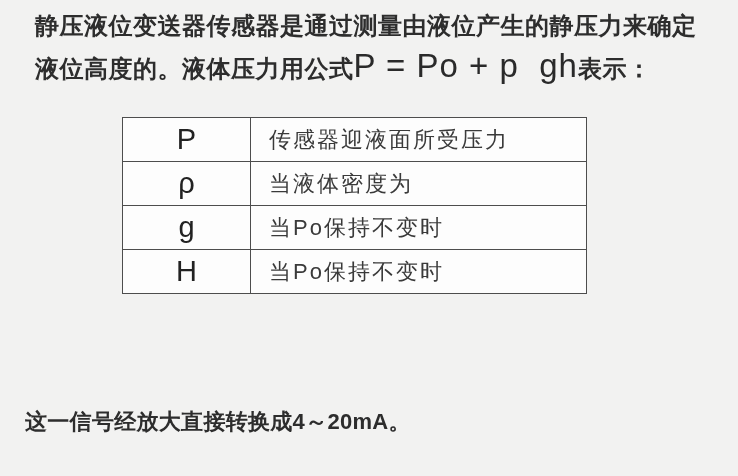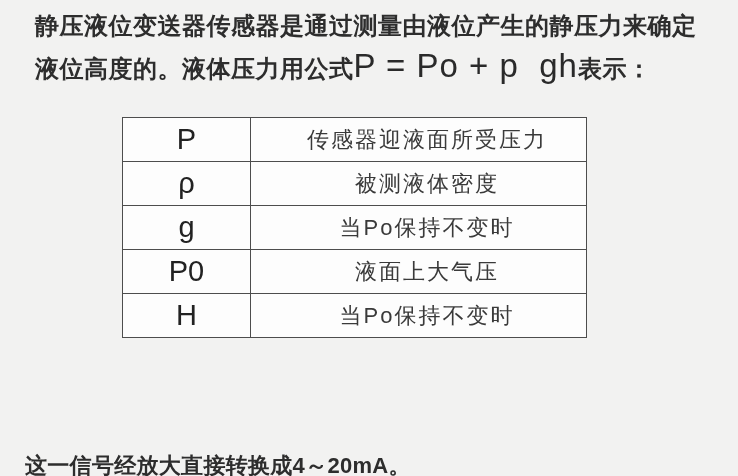--- a/index.html
+++ b/index.html
@@ -55,21 +55,20 @@
     color: #222;
   }
   td.desc {
     width: 316px;
     padding-left: 18px;
     vertical-align: middle;
     font-size: 22px;
     font-weight: 400;
     letter-spacing: 2px;
     color: #3a3a3a;
-    text-align: center;
   }
   .footer {
     margin: 0;
     padding: 30px 24px 0 25px;
     font-size: 22px;
     line-height: 28px;
     font-weight: 700;
     letter-spacing: 0.3px;
     color: #2d2d2d;
   }
@@ -85,29 +84,25 @@
   <p class="intro"><span>静压液位变送器传感器是通过测量由液位产生的静压力来确定液位高度的。液体压力用公式</span><span class="formula">P = Po + p  gh</span><span>表示：</span></p>
 
   <table class="vars">
     <tbody>
       <tr>
         <td class="sym">P</td>
         <td class="desc">传感器迎液面所受压力</td>
       </tr>
       <tr>
         <td class="sym">ρ</td>
-        <td class="desc">被测液体密度</td>
+        <td class="desc">当液体密度为</td>
       </tr>
       <tr>
         <td class="sym">g</td>
         <td class="desc">当Po保持不变时</td>
-      </tr>
-      <tr>
-        <td class="sym">P0</td>
-        <td class="desc">液面上大气压</td>
       </tr>
       <tr>
         <td class="sym">H</td>
         <td class="desc">当Po保持不变时</td>
       </tr>
     </tbody>
   </table>
 
   <p class="footer">
     <br>

